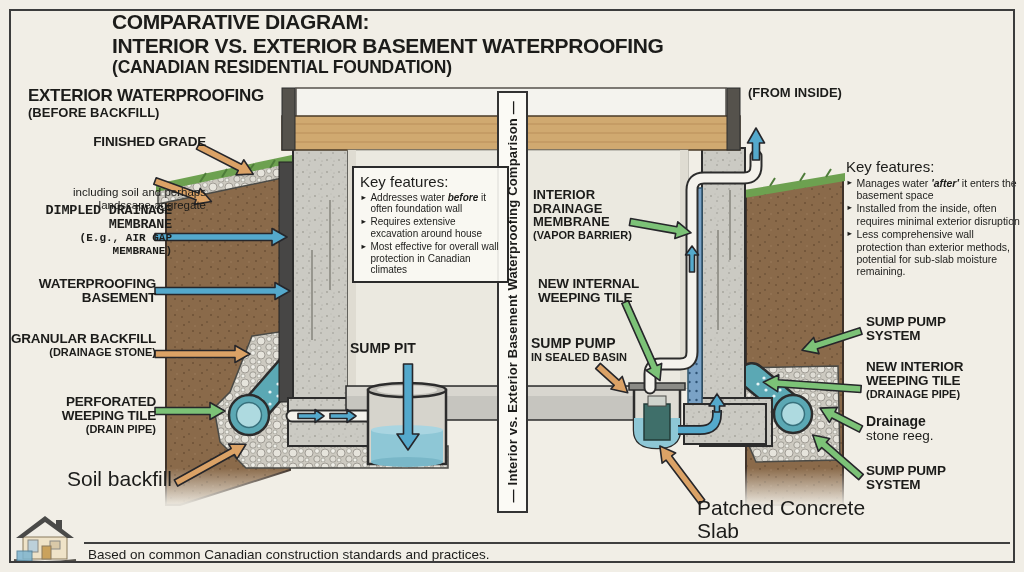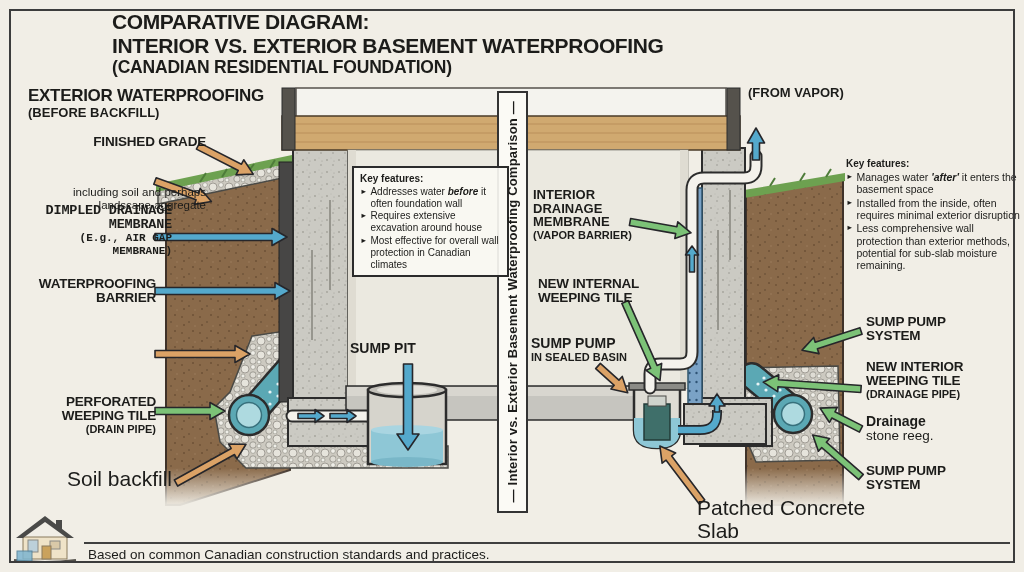--- a/index.html
+++ b/index.html
@@ -22,21 +22,21 @@
   .plain{font-size:21px;font-weight:400;}
   .ta-r{text-align:right;} .ta-c{}
   .title{position:absolute;top:10px;left:112px;width:800px;z-index:20;}
   .tl{font-size:21px;font-weight:800;letter-spacing:-0.4px;line-height:1.13;}
   .tl3{font-size:17.5px;font-weight:600;letter-spacing:-0.2px;}
   .h1{font-size:17px;font-weight:800;letter-spacing:-0.3px;line-height:1.15;}
   .h2{font-size:13px;font-weight:700;}
   .kf{font-size:10px;line-height:1.18;}
   .kf-box{left:352px;top:166px;width:141px;border:2px solid #2b2b2b;background:rgba(250,249,243,.92);padding:5px 6px;}
   .kf-free{left:846px;top:158px;width:176px;font-size:10.5px;}
-  .kf-h{font-weight:700;font-size:10px;margin-bottom:1px;}
+  .kf-h{font-weight:400;font-size:15px;margin-bottom:1px;}
   .kf-row{display:flex;gap:3px;margin-top:1px;}
   .kf-b{font-size:7.5px;padding-top:2px;flex:0 0 auto;}
   .divider-text{position:absolute;left:498px;top:92px;width:29px;height:420px;display:flex;
     align-items:center;justify-content:center;z-index:20;}
   .divider-text span{writing-mode:vertical-rl;transform:rotate(180deg);font-weight:700;
     font-size:13px;white-space:nowrap;letter-spacing:.2px;}
   .footer-line{position:absolute;left:84px;right:14px;top:542px;border-top:2px solid #3f3f3f;z-index:20;}
   .footer-text{position:absolute;left:88px;top:547px;font-size:13.5px;z-index:20;}
   .house{position:absolute;left:12px;top:512px;z-index:20;}
   
@@ -269,21 +269,21 @@
   <div class="tl">COMPARATIVE DIAGRAM:</div>
   <div class="tl">INTERIOR VS. EXTERIOR BASEMENT WATERPROOFING</div>
   <div class="tl3">(CANADIAN RESIDENTIAL FOUNDATION)</div>
 </div>
 
 <div class="lbl ta-c" style="left:28px;top:86px;width:264px;">
   <div class="h1">EXTERIOR WATERPROOFING</div>
   <div class="h2">(BEFORE BACKFILL)</div>
 </div>
 <div class="lbl ta-c" style="left:748px;top:86px;width:264px;">
-  <div class="h2">(FROM VAPOR)</div>
+  <div class="h2">(FROM INSIDE)</div>
 </div>
 
 <div class="lbl kf kf-box">
   <div class="kf-h">Key features:</div>
   <div class="kf-row">
     <span class="kf-b">►</span>
     <span><span>Addresses water </span><b><i>before</i></b><span> it often foundation wall</span></span>
   </div>
   <div class="kf-row">
     <span class="kf-b">►</span>
@@ -313,21 +313,25 @@
 
 <div class="lbl ta-r" style="left:28px;top:135px;width:178px;">
   <div class="t">FINISHED GRADE</div>
   <div class="sub-reg">including soil and perhaps landscape aggregate</div>
 </div>
 <div class="lbl ta-r" style="left:24px;top:204px;width:148px;font-family:Liberation Mono, monospace;">
   <div class="t">DIMPLED DRAINAGE MEMBRANE</div>
   <div class="sub">(E.g., AIR GAP MEMBRANE)</div>
 </div>
 <div class="lbl ta-r" style="left:8px;top:277px;width:148px;">
-  <div class="t">WATERPROOFING BARRIER</div>
+  <div class="t">WATERPROOFING BASEMENT</div>
+</div>
+<div class="lbl ta-r" style="left:8px;top:332px;width:148px;">
+  <div class="t">GRANULAR BACKFILL</div>
+  <div class="sub">(DRAINAGE STONE)</div>
 </div>
 <div class="lbl ta-r" style="left:8px;top:395px;width:148px;">
   <div class="t">PERFORATED WEEPING TILE</div>
   <div class="sub">(DRAIN PIPE)</div>
 </div>
 <div class="lbl ta-r plain" style="left:40px;top:467px;width:132px;">Soil backfill</div>
 
 <div class="lbl ta-c" style="left:350px;top:341px;width:116px;font-size:14px;font-weight:700;">SUMP PIT</div>
 <div class="lbl ta-c" style="left:533px;top:188px;width:130px;">
   <div class="t-sm">INTERIOR DRAINAGE MEMBRANE</div>

